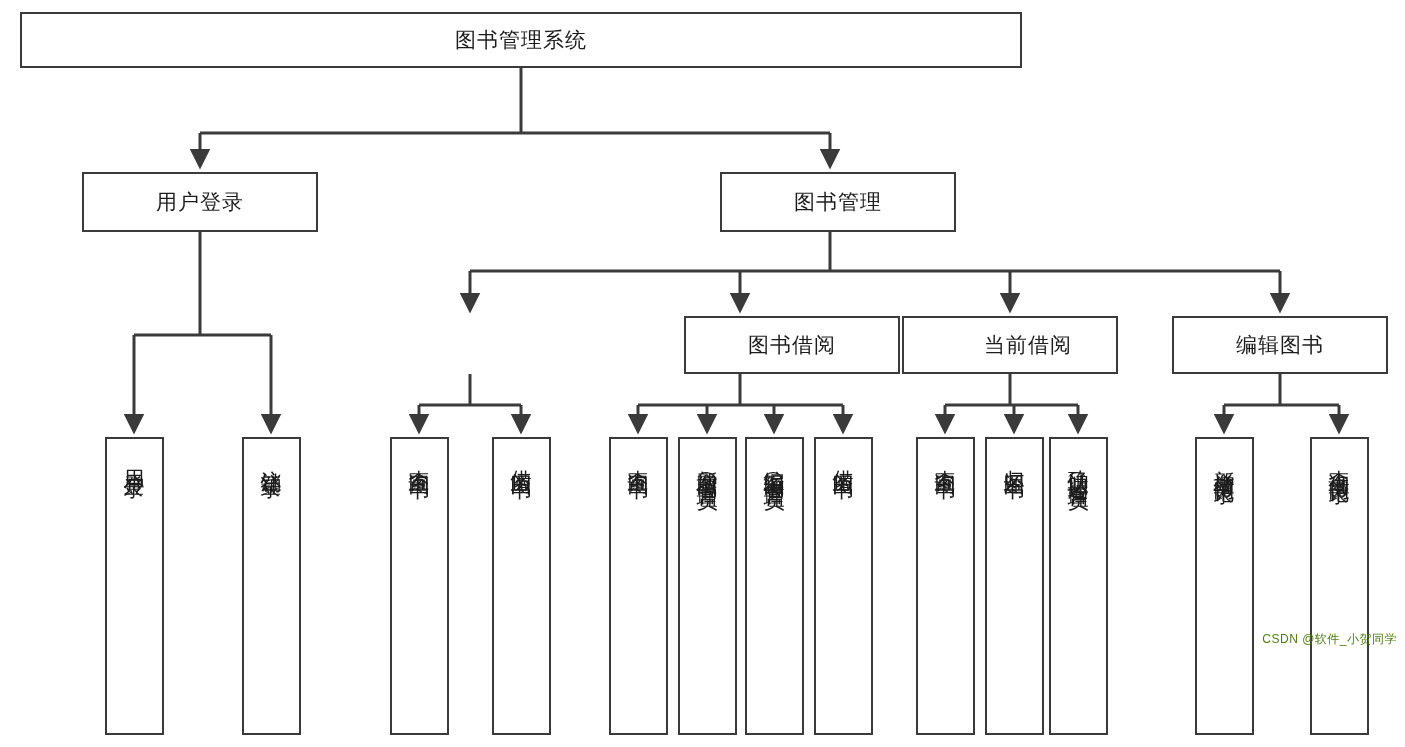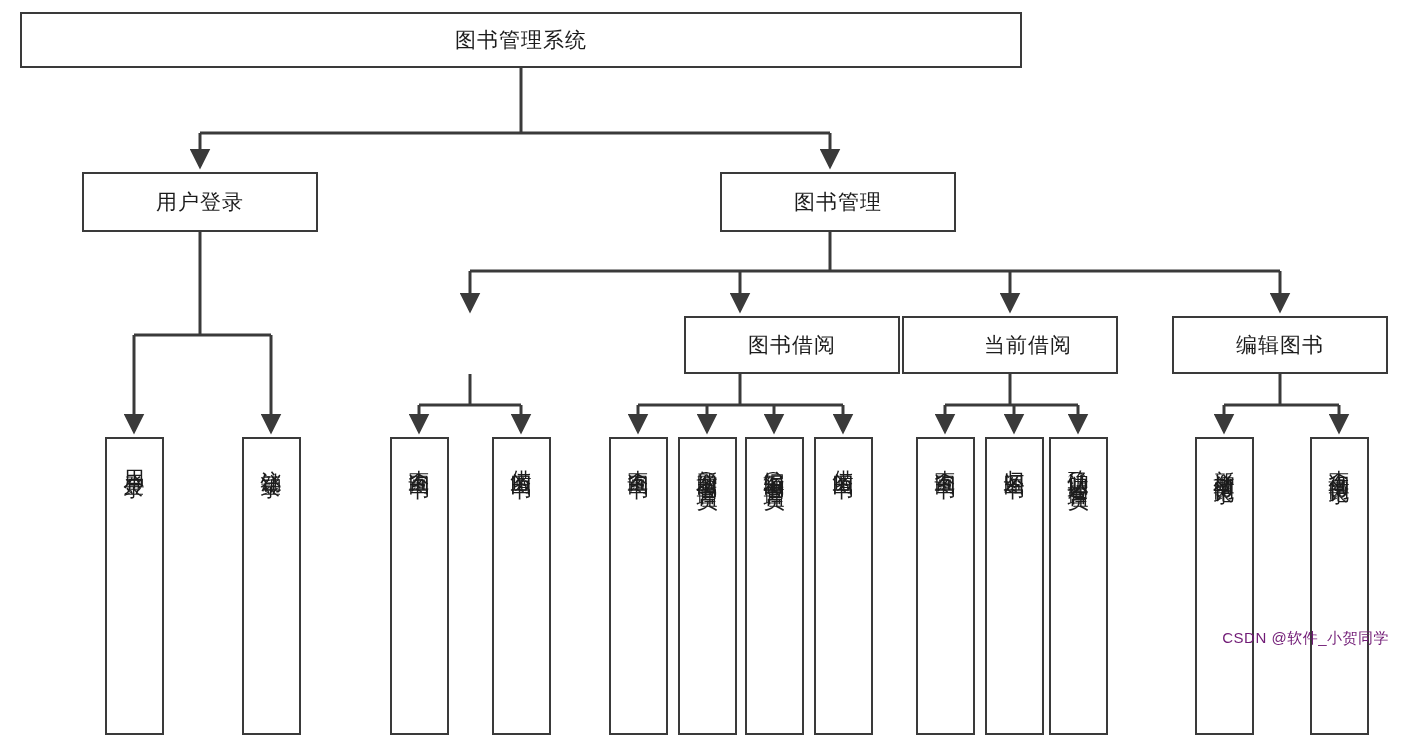--- a/index.html
+++ b/index.html
@@ -51,24 +51,24 @@
   .node-box.vertical .node-label {
     writing-mode: vertical-rl;
     text-orientation: upright;
     white-space: normal;
     font-size: 21px;
     letter-spacing: 3px;
     line-height: 1;
   }
   .watermark {
     position: absolute;
-    right: 16px;
+    right: 8px;
     bottom: 6px;
-    font-size: 15px;
-    color: #701a75;
+    font-size: 12px;
+    color: #4d7c0f;
     letter-spacing: 0.5px;
     white-space: nowrap;
     pointer-events: none;
   }
 </style>
 </head>
 <body>
 
 <div id="diagram-root">
 

